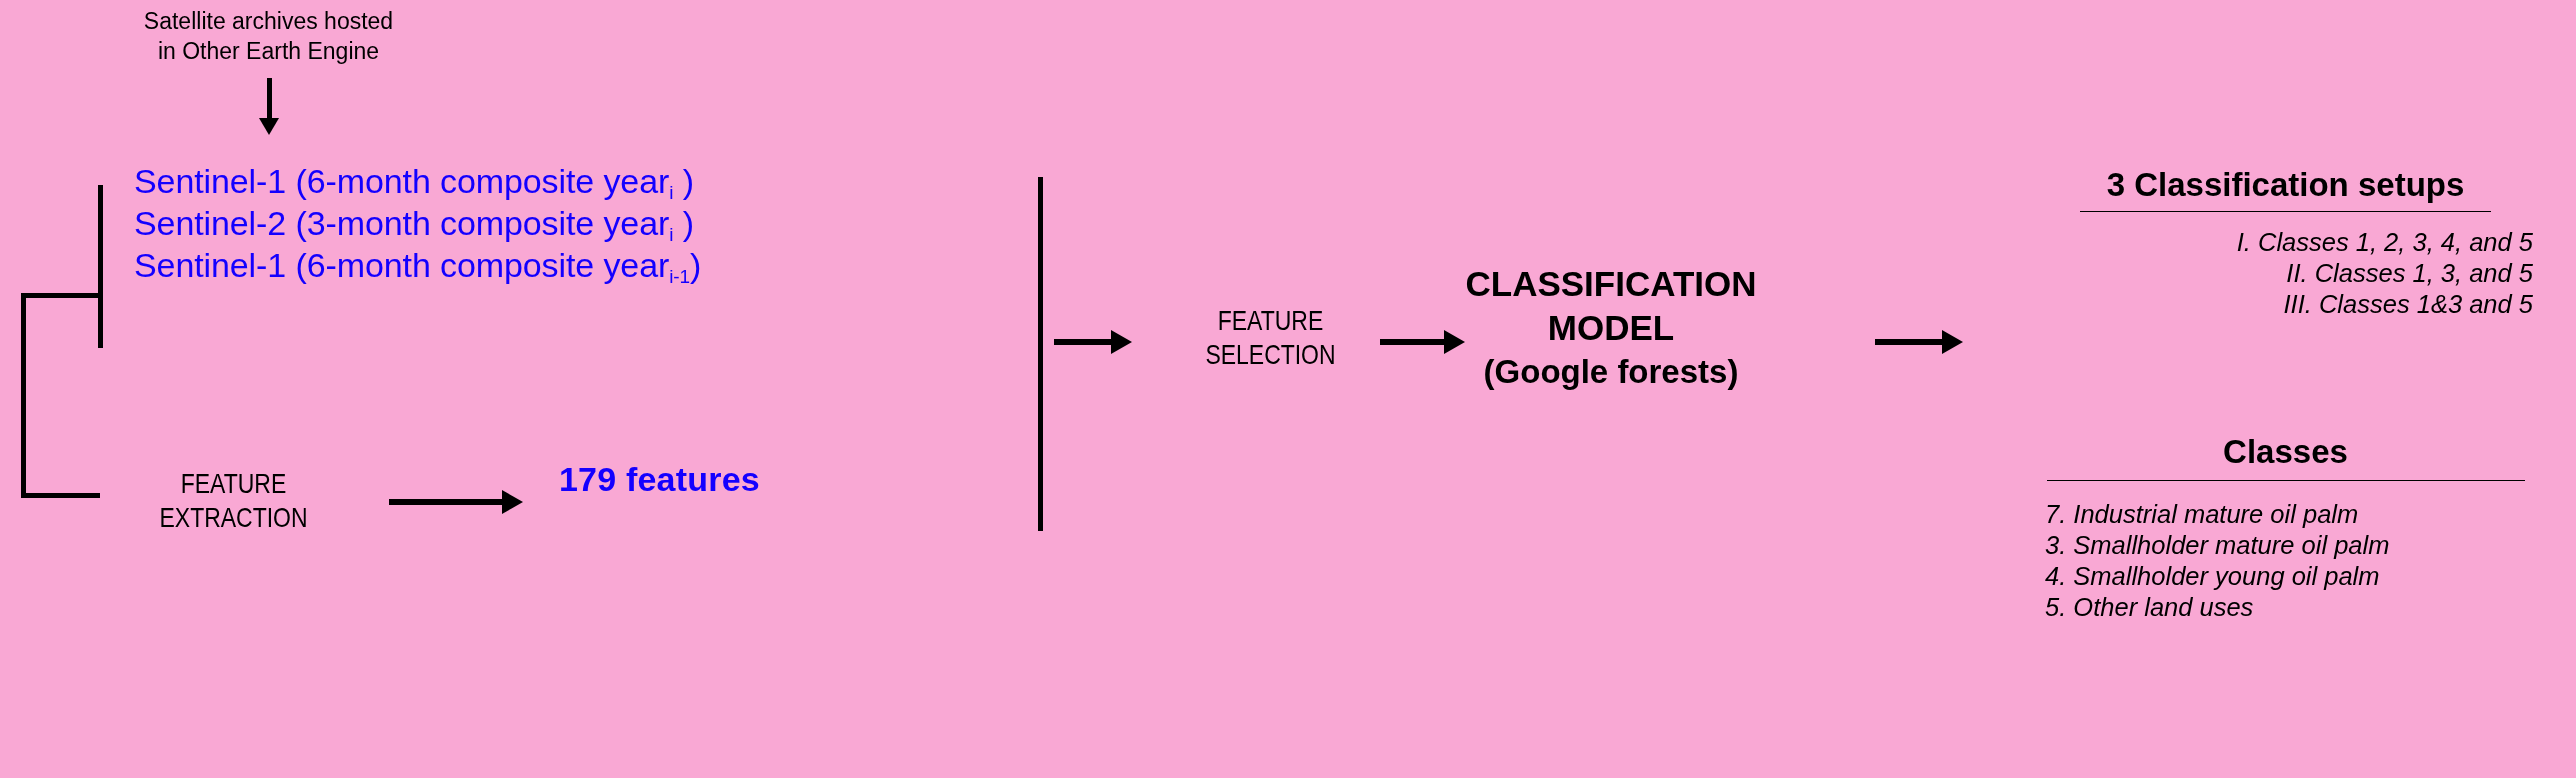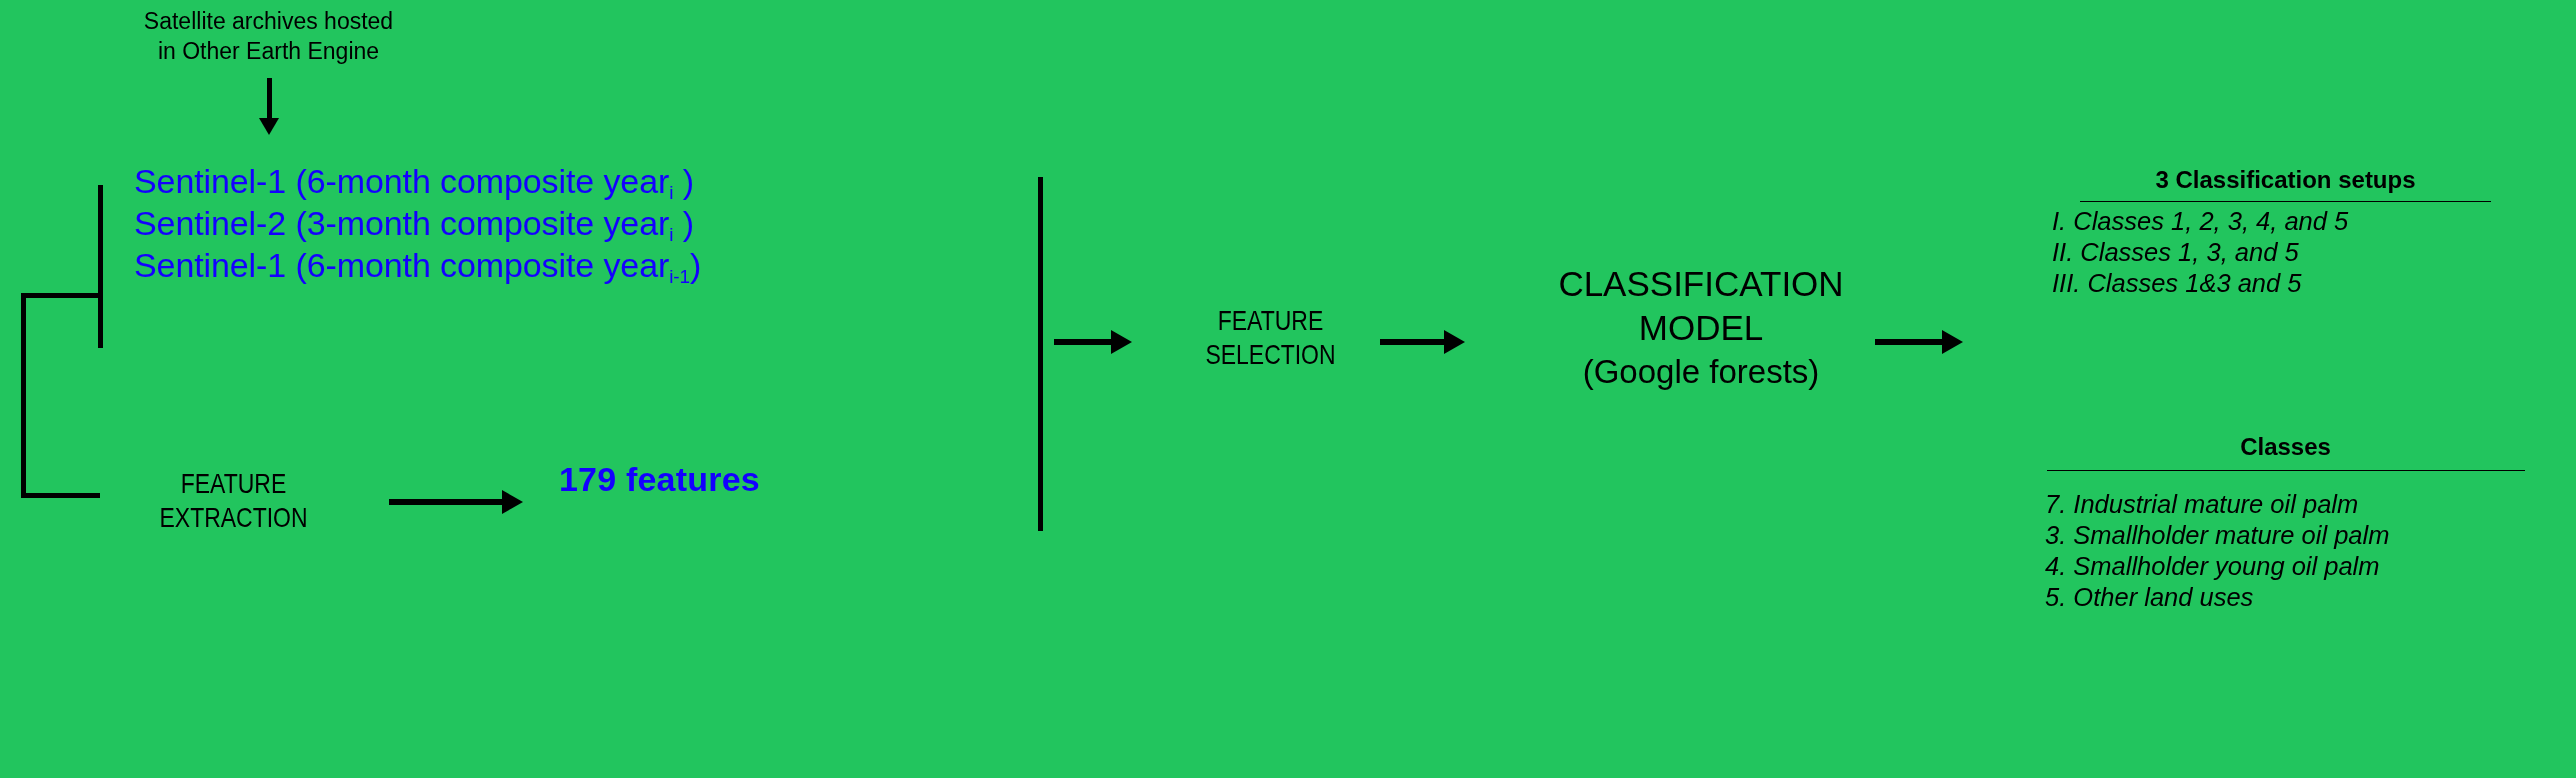--- a/index.html
+++ b/index.html
@@ -8,21 +8,21 @@
     background: #ffffff;
   }
   body {
     font-family: "Liberation Sans", sans-serif;
     color: #000000;
   }
   #canvas {
     position: relative;
     width: 2576px;
     height: 779px;
-    background: #22c55e;
+    background: #f9a8d4;
     overflow: hidden;
   }
   .abs { position: absolute; }
 
   
   .src-caption {
     font-size: 23px;
     line-height: 30px;
     text-align: center;
     color: #000;
@@ -67,21 +67,21 @@
     line-height: 44px;
     text-align: center;
     font-family: "Liberation Sans", sans-serif;
     color: #000;
     white-space: nowrap;
   }
   .model-block .sub-line {
     font-size: 33px;
   }
   .panel-heading {
-    font-size: 24px;
+    font-size: 33px;
     font-weight: bold;
     text-align: center;
     font-family: "Liberation Sans", sans-serif;
     color: #000;
     white-space: nowrap;
   }
   .rule {
     height: 0;
     border-top: 1.4px solid #000;
   }
@@ -176,37 +176,37 @@
     <div>SELECTION</div>
   </div>
 
   <div class="abs" style="left:1380px; top:330px;">
     <div style="display:flex; align-items:center;">
       <div class="arrow-right-shaft" style="width:64px;"></div>
       <div class="arrow-right-head"></div>
     </div>
   </div>
 
-  <div class="abs model-block" style="left:1503px; top:262px; width:396px;">
+  <div class="abs model-block" style="left:1413px; top:262px; width:396px;font-weight:bold;">
     <div>CLASSIFICATION</div>
     <div>MODEL</div>
     <div class="sub-line">(Google forests)</div>
   </div>
 
   <div class="abs" style="left:1875px; top:330px;">
     <div style="display:flex; align-items:center;">
       <div class="arrow-right-shaft" style="width:67px;"></div>
       <div class="arrow-right-head"></div>
     </div>
   </div>
 
   <div class="abs" style="left:2038px; top:166px; width:495px;">
     <div class="panel-heading">3 Classification setups</div>
     <div class="rule" style="margin:7px 42px 0 42px;"></div>
-    <div style="margin-top:4px; padding-left:14px;">
+    <div style="margin-top:15px; padding-left:14px;text-align:right;">
       <div class="ital-item">I. Classes 1, 2, 3, 4, and 5</div>
       <div class="ital-item">II. Classes 1, 3, and 5</div>
       <div class="ital-item">III. Classes 1&amp;3 and 5</div>
     </div>
   </div>
 
   <div class="abs" style="left:2038px; top:433px; width:495px;">
     <div class="panel-heading">Classes</div>
     <div class="rule" style="margin:8.5px 8.5px 0 8.5px;"></div>
     <div style="margin-top:18.4px; padding-left:7px;">

